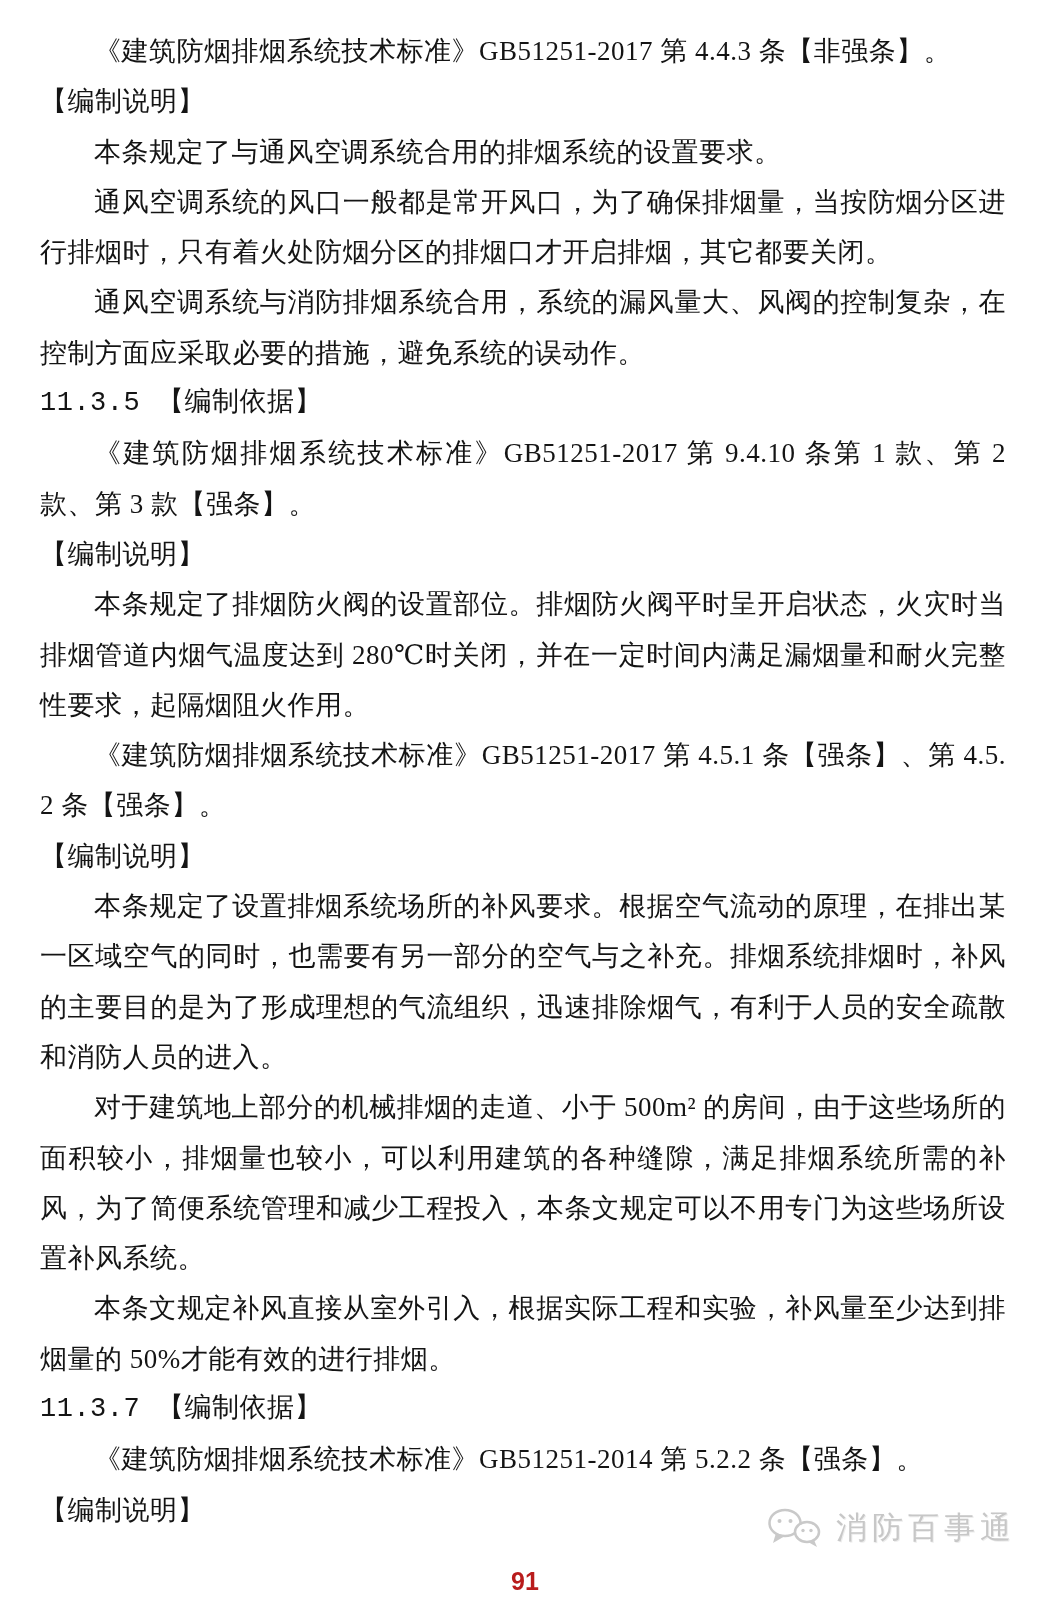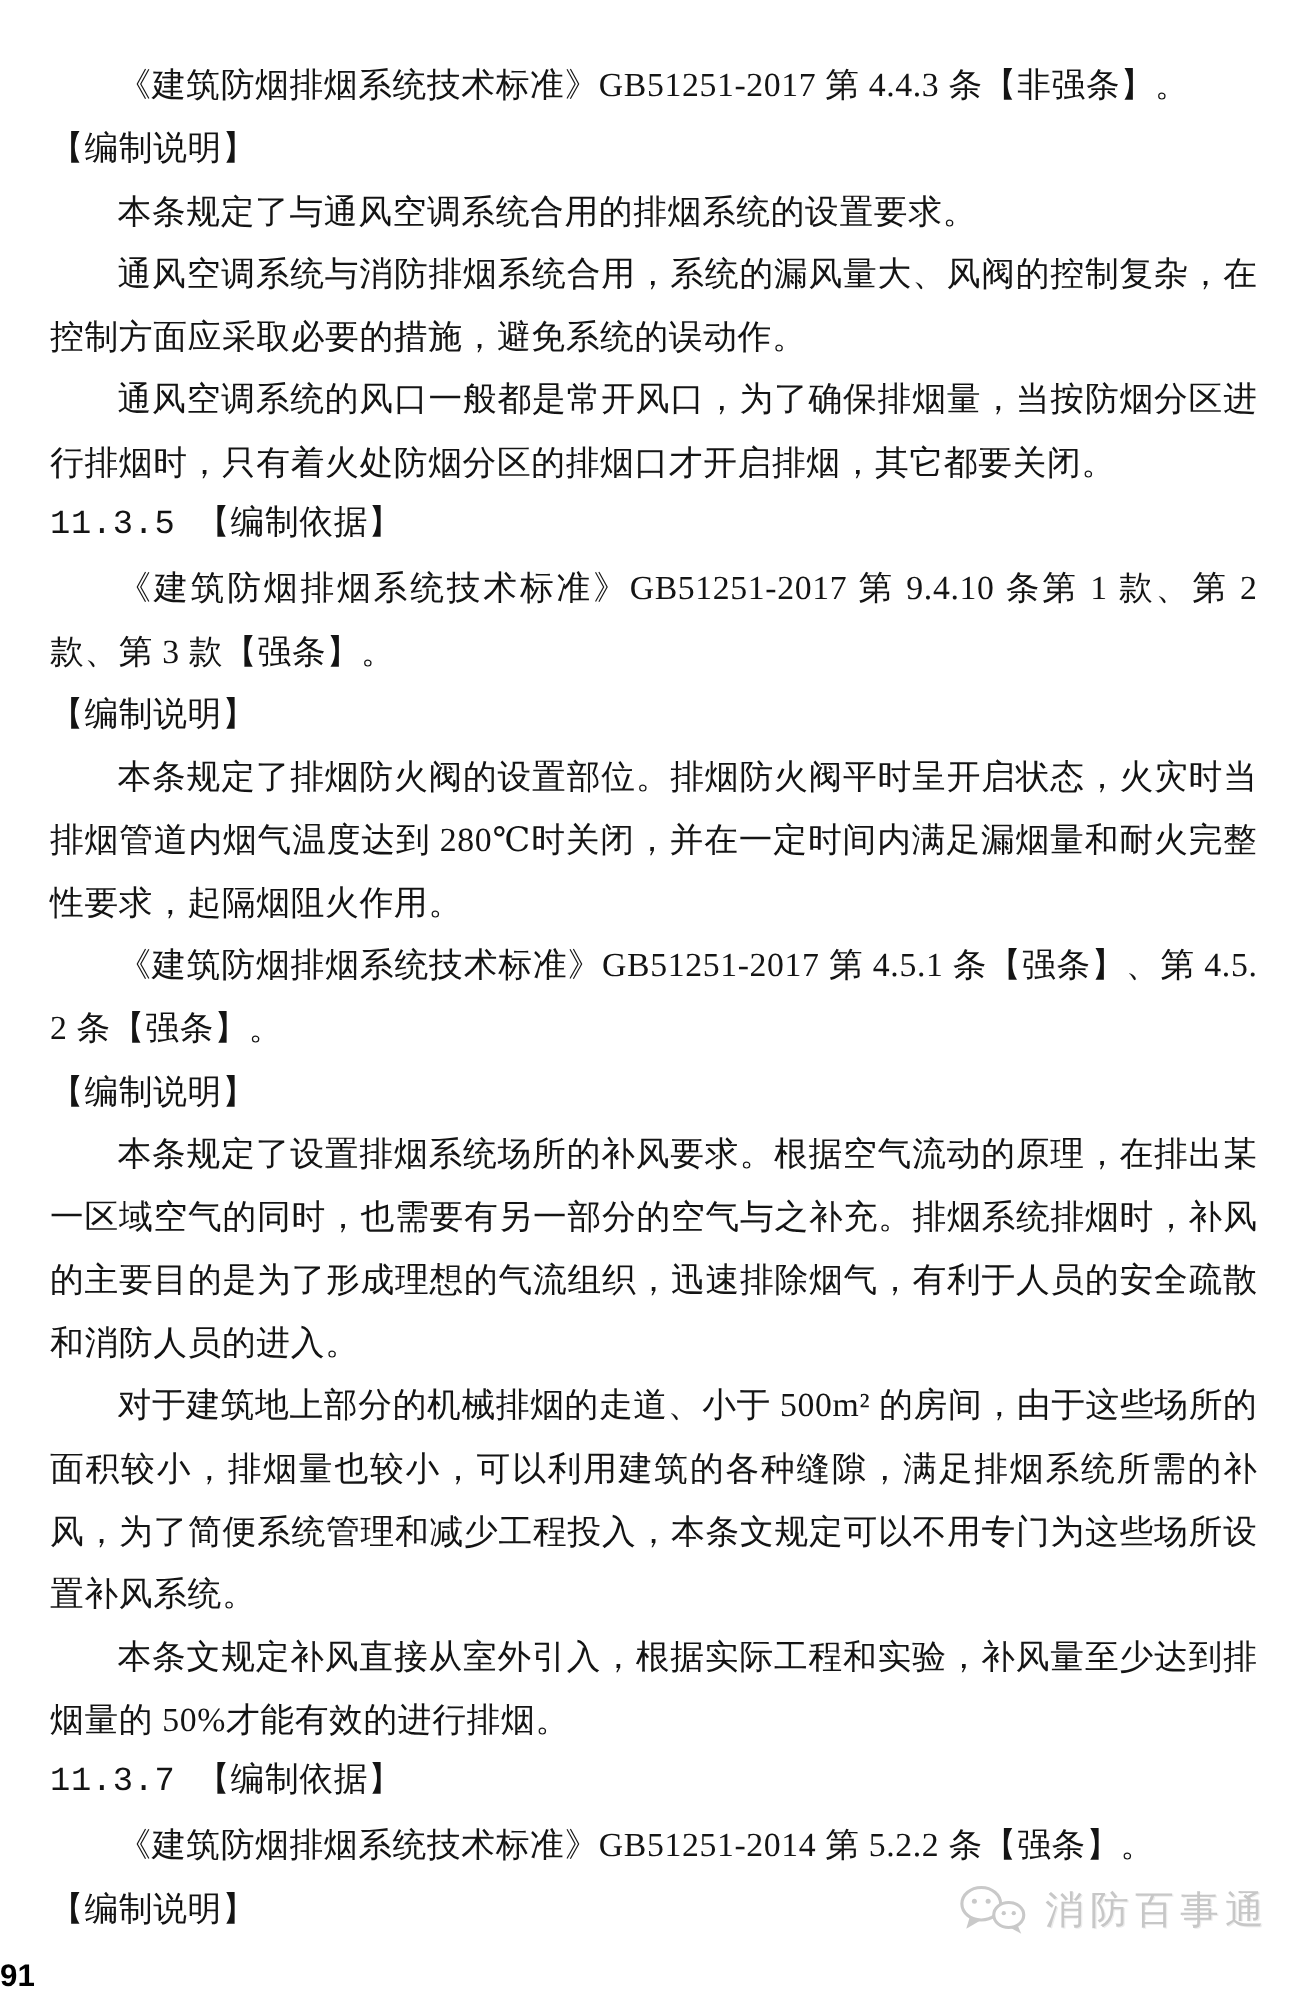--- a/index.html
+++ b/index.html
@@ -14,21 +14,21 @@
     overflow: hidden;
     font-family: "Liberation Serif", "DejaVu Serif", serif;
     color: #141414;
   }
   .page {
     position: absolute;
     inset: 0;
   }
   .content {
     position: absolute;
-    top: 43px;
+    top: 26px;
     left: 40px;
     right: 44px;
   }
   .para {
     margin: 0;
     font-size: 27px;
     line-height: 50.3px;
     text-align: justify;
     text-justify: inter-ideograph;
     letter-spacing: 0.5px;
@@ -59,37 +59,38 @@
     letter-spacing: 5px;
     color: #c7c7c7;
     text-shadow: -1px -1px 0 #ffffff, 1px 1px 0 #ededed;
     font-family: "Liberation Sans", "DejaVu Sans", sans-serif;
   }
   .page-number {
     position: absolute;
     bottom: 4px;
     left: 0;
     width: 100%;
+    text-align: center;
     font-family: "Liberation Sans", "DejaVu Sans", sans-serif;
     font-weight: bold;
     font-size: 25px;
-    color: #000000;
+    color: #b91c1c;
   }
 </style>
 </head>
 <body>
 
 <div class="page">
 
   <div class="content" id="paragraphs">
       <p class="para indent">《建筑防烟排烟系统技术标准》GB51251-2017 第 4.4.3 条【非强条】。</p>
       <p class="para">【编制说明】</p>
       <p class="para indent">本条规定了与通风空调系统合用的排烟系统的设置要求。</p>
+      <p class="para indent">通风空调系统的风口一般都是常开风口，为了确保排烟量，当按防烟分区进行排烟时，只有着火处防烟分区的排烟口才开启排烟，其它都要关闭。</p>
       <p class="para indent">通风空调系统与消防排烟系统合用，系统的漏风量大、风阀的控制复杂，在控制方面应采取必要的措施，避免系统的误动作。</p>
-      <p class="para indent">通风空调系统的风口一般都是常开风口，为了确保排烟量，当按防烟分区进行排烟时，只有着火处防烟分区的排烟口才开启排烟，其它都要关闭。</p>
       <p class="para heading">11.3.5 【编制依据】</p>
       <p class="para indent">《建筑防烟排烟系统技术标准》GB51251-2017 第 9.4.10 条第 1 款、第 2 款、第 3 款【强条】。</p>
       <p class="para">【编制说明】</p>
       <p class="para indent">本条规定了排烟防火阀的设置部位。排烟防火阀平时呈开启状态，火灾时当排烟管道内烟气温度达到 280℃时关闭，并在一定时间内满足漏烟量和耐火完整性要求，起隔烟阻火作用。</p>
       <p class="para indent">《建筑防烟排烟系统技术标准》GB51251-2017 第 4.5.1 条【强条】、第 4.5.2 条【强条】。</p>
       <p class="para">【编制说明】</p>
       <p class="para indent">本条规定了设置排烟系统场所的补风要求。根据空气流动的原理，在排出某一区域空气的同时，也需要有另一部分的空气与之补充。排烟系统排烟时，补风的主要目的是为了形成理想的气流组织，迅速排除烟气，有利于人员的安全疏散和消防人员的进入。</p>
       <p class="para indent">对于建筑地上部分的机械排烟的走道、小于 500m² 的房间，由于这些场所的面积较小，排烟量也较小，可以利用建筑的各种缝隙，满足排烟系统所需的补风，为了简便系统管理和减少工程投入，本条文规定可以不用专门为这些场所设置补风系统。</p>
       <p class="para indent">本条文规定补风直接从室外引入，根据实际工程和实验，补风量至少达到排烟量的 50%才能有效的进行排烟。</p>
       <p class="para heading">11.3.7 【编制依据】</p>

